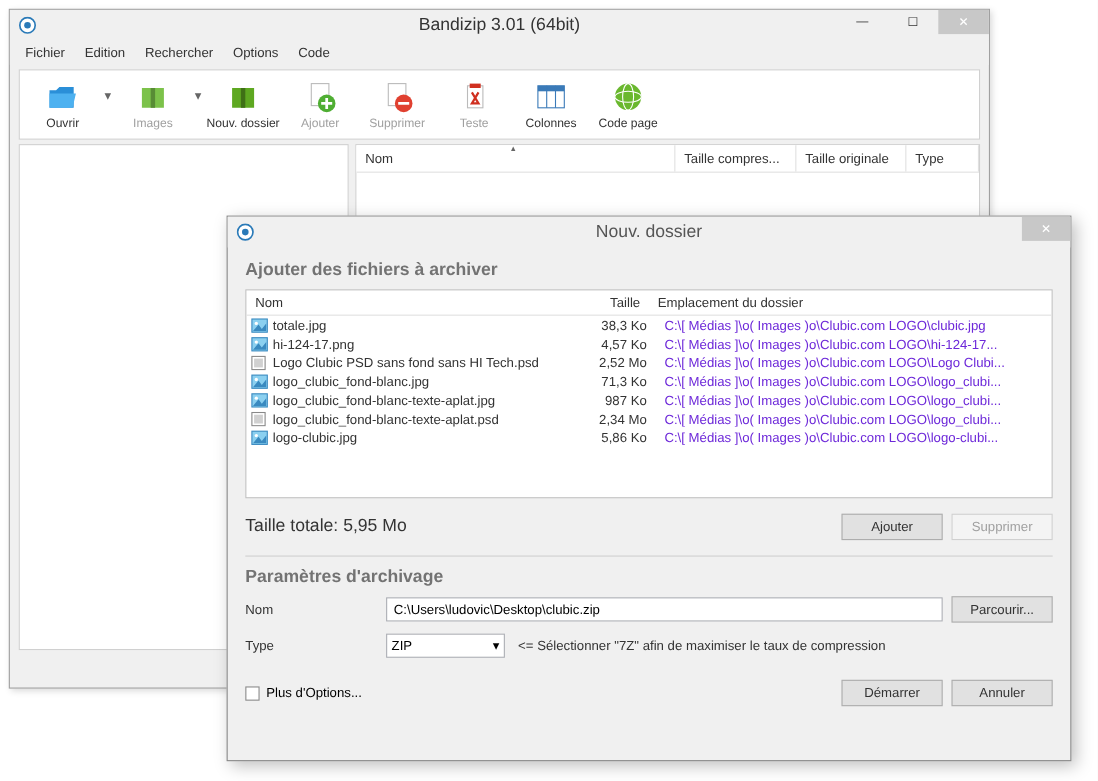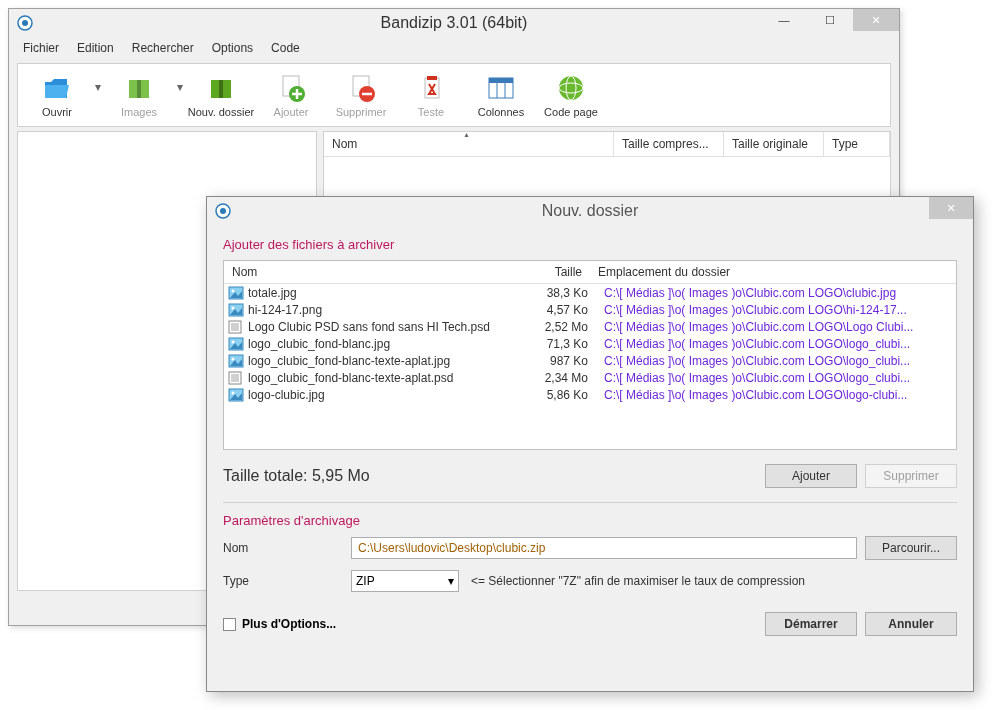--- a/index.html
+++ b/index.html
@@ -32,21 +32,21 @@
 .list-col { padding: 5px 8px; border-right: 1px solid #e0e0e0; font-size: 12px; color: #333; position: relative; }
 .list-col.sorted::after { content: "▴"; position: absolute; right: 50%; top: -2px; font-size: 8px; color: #666; }
 
 
 .dialog { position: absolute; top: 196px; left: 206px; width: 768px; height: 496px; border: 1px solid #888; background: #f0f0f0; box-shadow: 4px 4px 14px rgba(0,0,0,0.25); }
 .dialog .titlebar { background: #f0f0f0; }
 .dialog .titlebar-title { color: #555; }
 .dialog .win-btn.dlg-close { background: #c8c8c8; color: #fff; width: 44px; height: 22px; }
 
 .dialog-body { padding: 12px 16px; }
-.section-label { font-size: 13px; font-weight: normal; color: #be185d; margin-bottom: 8px; }
+.section-label { font-size: 16px; font-weight: bold; color: #737373; margin-bottom: 8px; }
 
 .file-list-box { border: 1px solid #c0c0c0; background: #fff; height: 190px; overflow: hidden; }
 .file-list-header { display: flex; border-bottom: 1px solid #e0e0e0; }
 .file-list-header .col { padding: 4px 8px; font-size: 12px; color: #333; }
 .file-list-header .col.nom { width: 290px; }
 .file-list-header .col.taille { width: 76px; text-align: right; }
 .file-list-header .col.emp { flex: 1; }
 .file-rows { }
 .file-row { display: flex; align-items: center; height: 17px; padding: 0 4px; }
 .file-row .file-icon { width: 16px; height: 14px; margin-right: 4px; flex-shrink: 0; }
@@ -57,25 +57,25 @@
 .total-row { display: flex; justify-content: space-between; align-items: center; margin-top: 14px; }
 .total-text { font-size: 16px; color: #333; }
 .btn-row { display: flex; gap: 8px; }
 .btn { min-width: 92px; height: 24px; border: 1px solid #adadad; background: #e1e1e1; font-size: 12px; color: #333; display: flex; align-items: center; justify-content: center; cursor: default; }
 .btn.disabled { color: #a0a0a0; background: #f4f4f4; border-color: #d0d0d0; }
 
 .divider { height: 1px; background: #d0d0d0; margin: 14px 0 10px 0; }
 
 .form-row { display: flex; align-items: center; margin-bottom: 10px; }
 .form-row .flabel { width: 128px; font-size: 12px; color: #333; }
-.form-row .finput { flex: 1; height: 22px; border: 1px solid #abadb3; background: #fff; padding: 0 6px; font-size: 12px; color: #a16207; }
+.form-row .finput { flex: 1; height: 22px; border: 1px solid #abadb3; background: #fff; padding: 0 6px; font-size: 12px; color: #000000; }
 .form-row .fselect { width: 108px; height: 22px; border: 1px solid #abadb3; background: #fff; padding: 0 4px; font-size: 12px; display: flex; align-items: center; justify-content: space-between; }
 .form-row .hint { font-size: 12px; color: #333; margin-left: 12px; }
 
-.options-row { display: flex; justify-content: space-between; align-items: center; margin-top: 20px; font-weight: bold; }
+.options-row { display: flex; justify-content: space-between; align-items: center; margin-top: 20px; }
 .checkbox-wrap { display: flex; align-items: center; gap: 6px; }
 .checkbox-wrap .chk { width: 13px; height: 13px; border: 1px solid #888; background: #fff; }
 
 </style>
 </head>
 <body>
 
 <div class="main-window">
   <div class="titlebar">
     <span class="app-icon">

